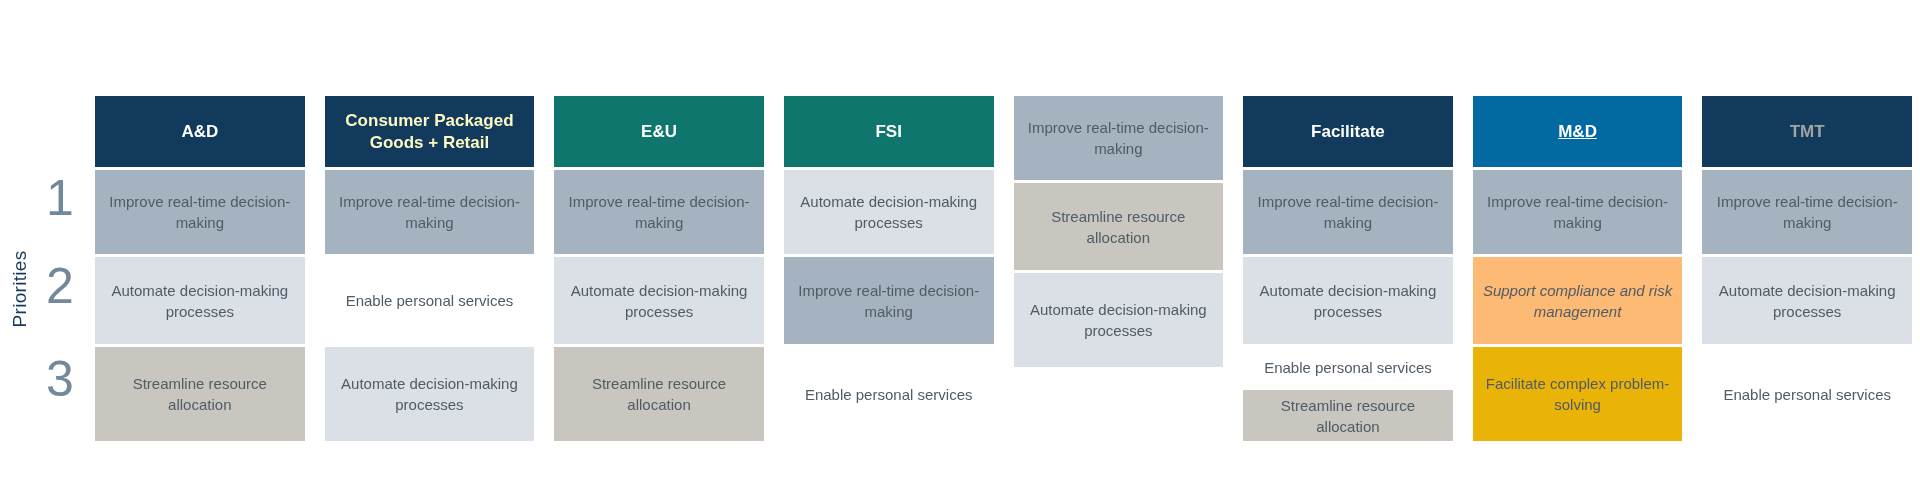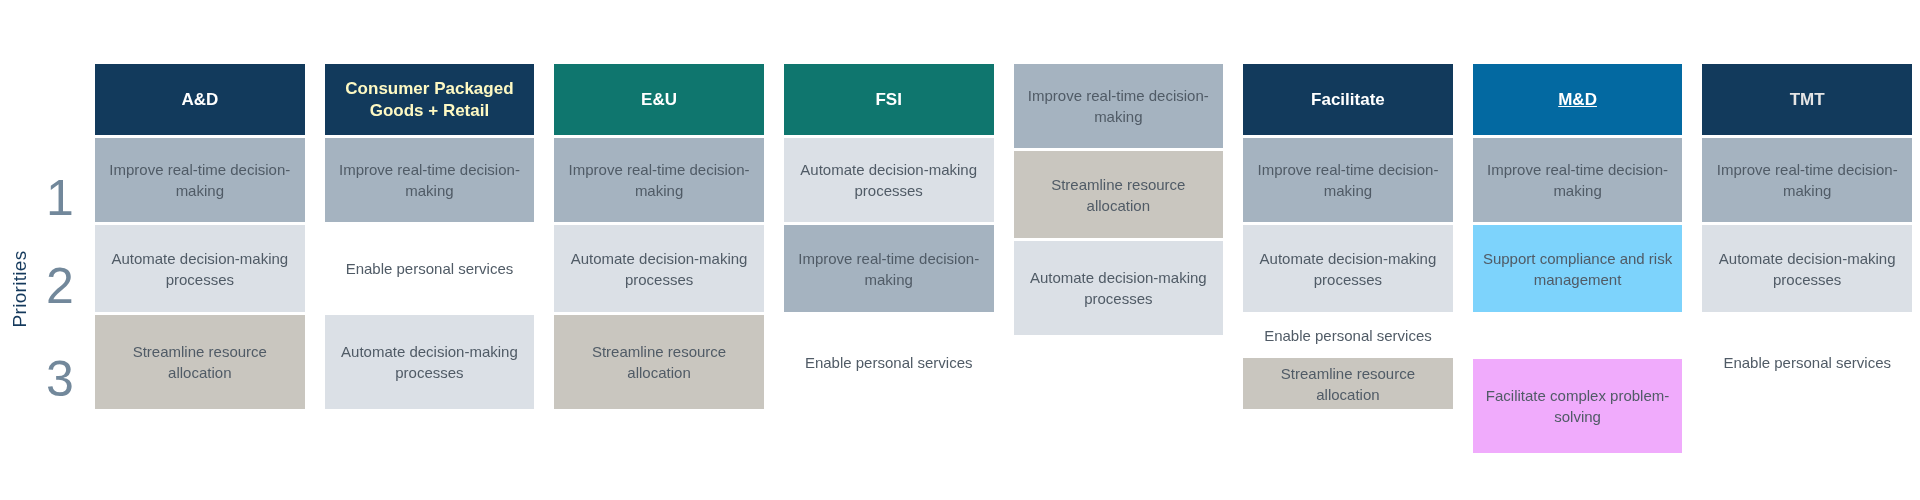--- a/index.html
+++ b/index.html
@@ -40,21 +40,21 @@
     line-height: 1;
   }
   .n0 { top: 198px; }
   .n1 { top: 286px; }
   .n2 { top: 379px; }
 
   
   .matrix {
     position: absolute;
     left: 95px;
-    top: 64px;
+    top: 96px;
     width: 1817px;
     height: 345px;
     display: flex;
     gap: 20px;
   }
   .col {
     flex: 1 1 0;
     display: flex;
     flex-direction: column;
     gap: 3px;
@@ -143,23 +143,23 @@
         <div class="cell r0" style="background: rgb(165, 179, 192); color: rgb(80, 91, 102);">Improve real-time decision-making</div>
         <div class="cell r1" style="background: rgb(219, 224, 230); color: rgb(80, 91, 102);">Automate decision-making processes</div>
         <div class="split">
           <div class="cell s0" style="background: rgb(255, 255, 255); color: rgb(80, 91, 102);">Enable personal services</div>
           <div class="cell s1" style="background: rgb(201, 198, 191); color: rgb(80, 91, 102);">Streamline resource allocation</div>
         </div>
       </div>
       <div class="col">
         <div class="header-cell" style="background: #0369a1; color: rgb(255, 255, 255); text-decoration: underline;">M&amp;D</div>
         <div class="cell r0" style="background: rgb(165, 179, 192); color: rgb(80, 91, 102);">Improve real-time decision-making</div>
-        <div class="cell r1" style="background: #7dd3fc; color: rgb(80, 91, 102);">Support compliance and risk management</div>
-        <div class="cell r2" style="background: #f0abfc; color: rgb(80, 91, 102); margin-top: 44px;">Facilitate complex problem-solving</div>
+        <div class="cell r1" style="background: #fdba74; color: rgb(80, 91, 102); font-style: italic;">Support compliance and risk management</div>
+        <div class="cell r2" style="background: #eab308; color: rgb(80, 91, 102);">Facilitate complex problem-solving</div>
       </div>
       <div class="col">
-        <div class="header-cell" style="background: rgb(18, 58, 92); color: #e5e5e5;">TMT</div>
+        <div class="header-cell" style="background: rgb(18, 58, 92); color: #a3a3a3;">TMT</div>
         <div class="cell r0" style="background: rgb(165, 179, 192); color: rgb(80, 91, 102);">Improve real-time decision-making</div>
         <div class="cell r1" style="background: rgb(219, 224, 230); color: rgb(80, 91, 102);">Automate decision-making processes</div>
         <div class="cell r2" style="background: rgb(255, 255, 255); color: rgb(80, 91, 102);">Enable personal services</div>
       </div>
     </div>
 </div>
 
 </body></html>

